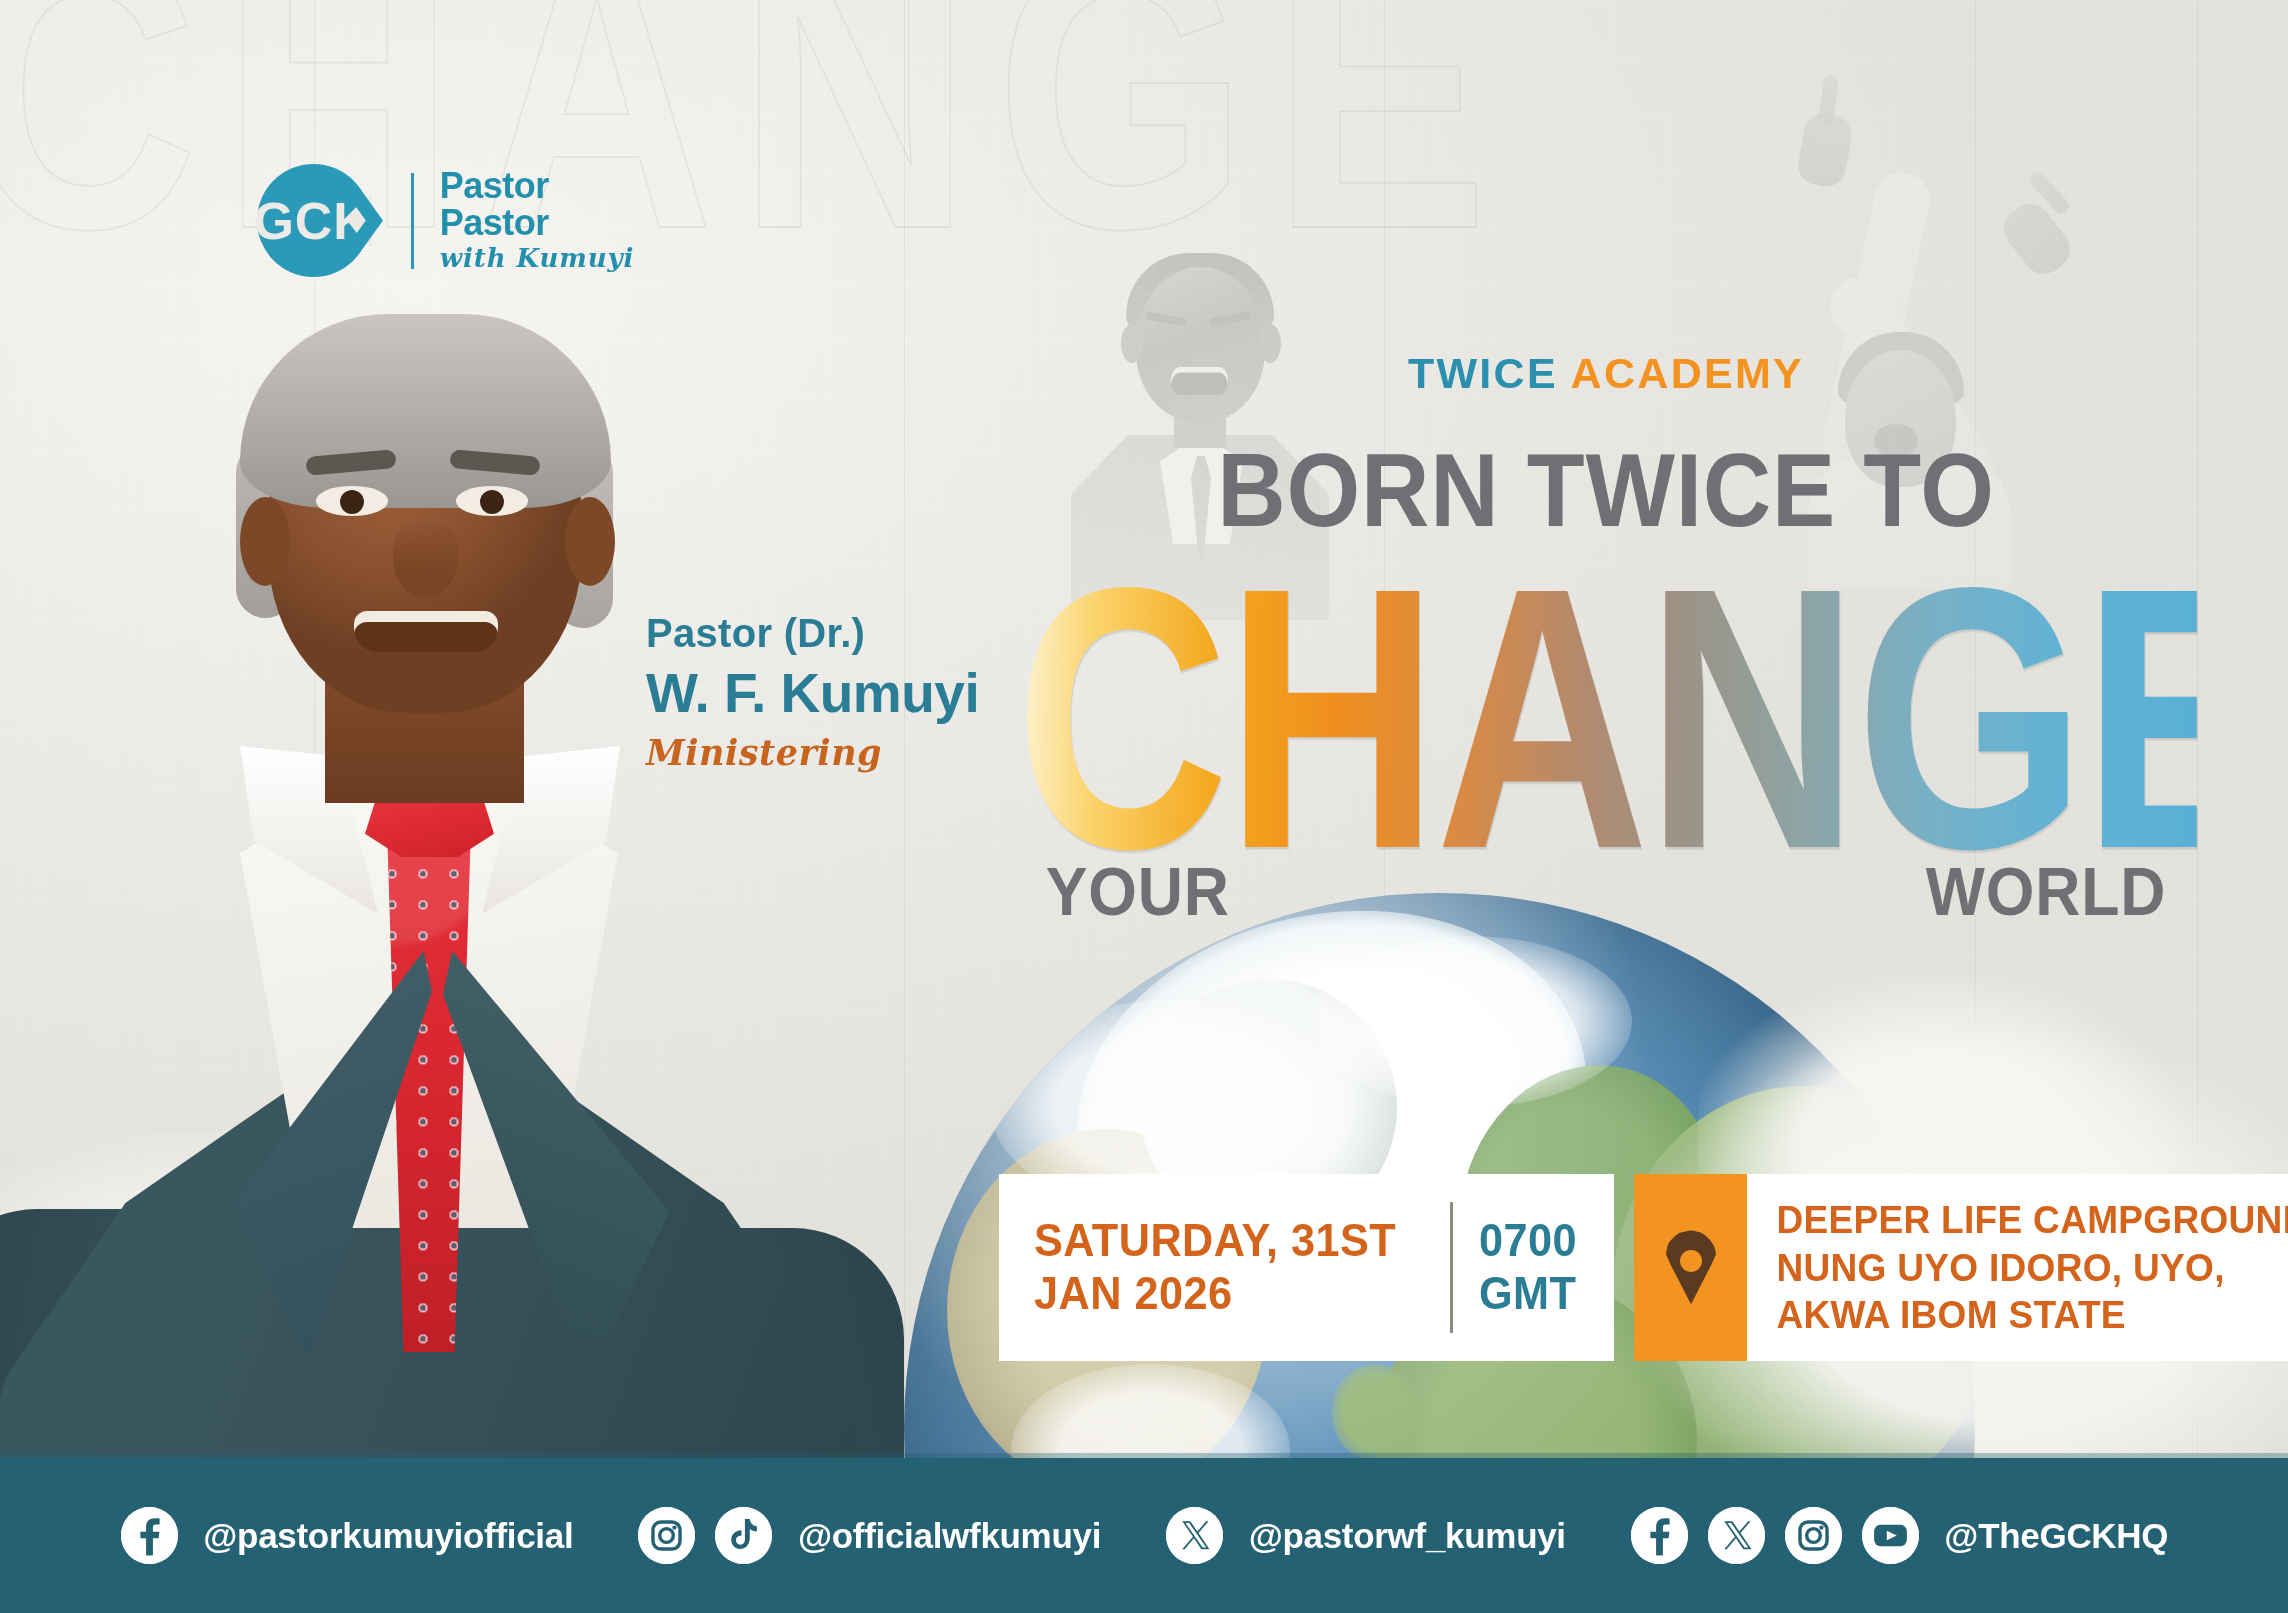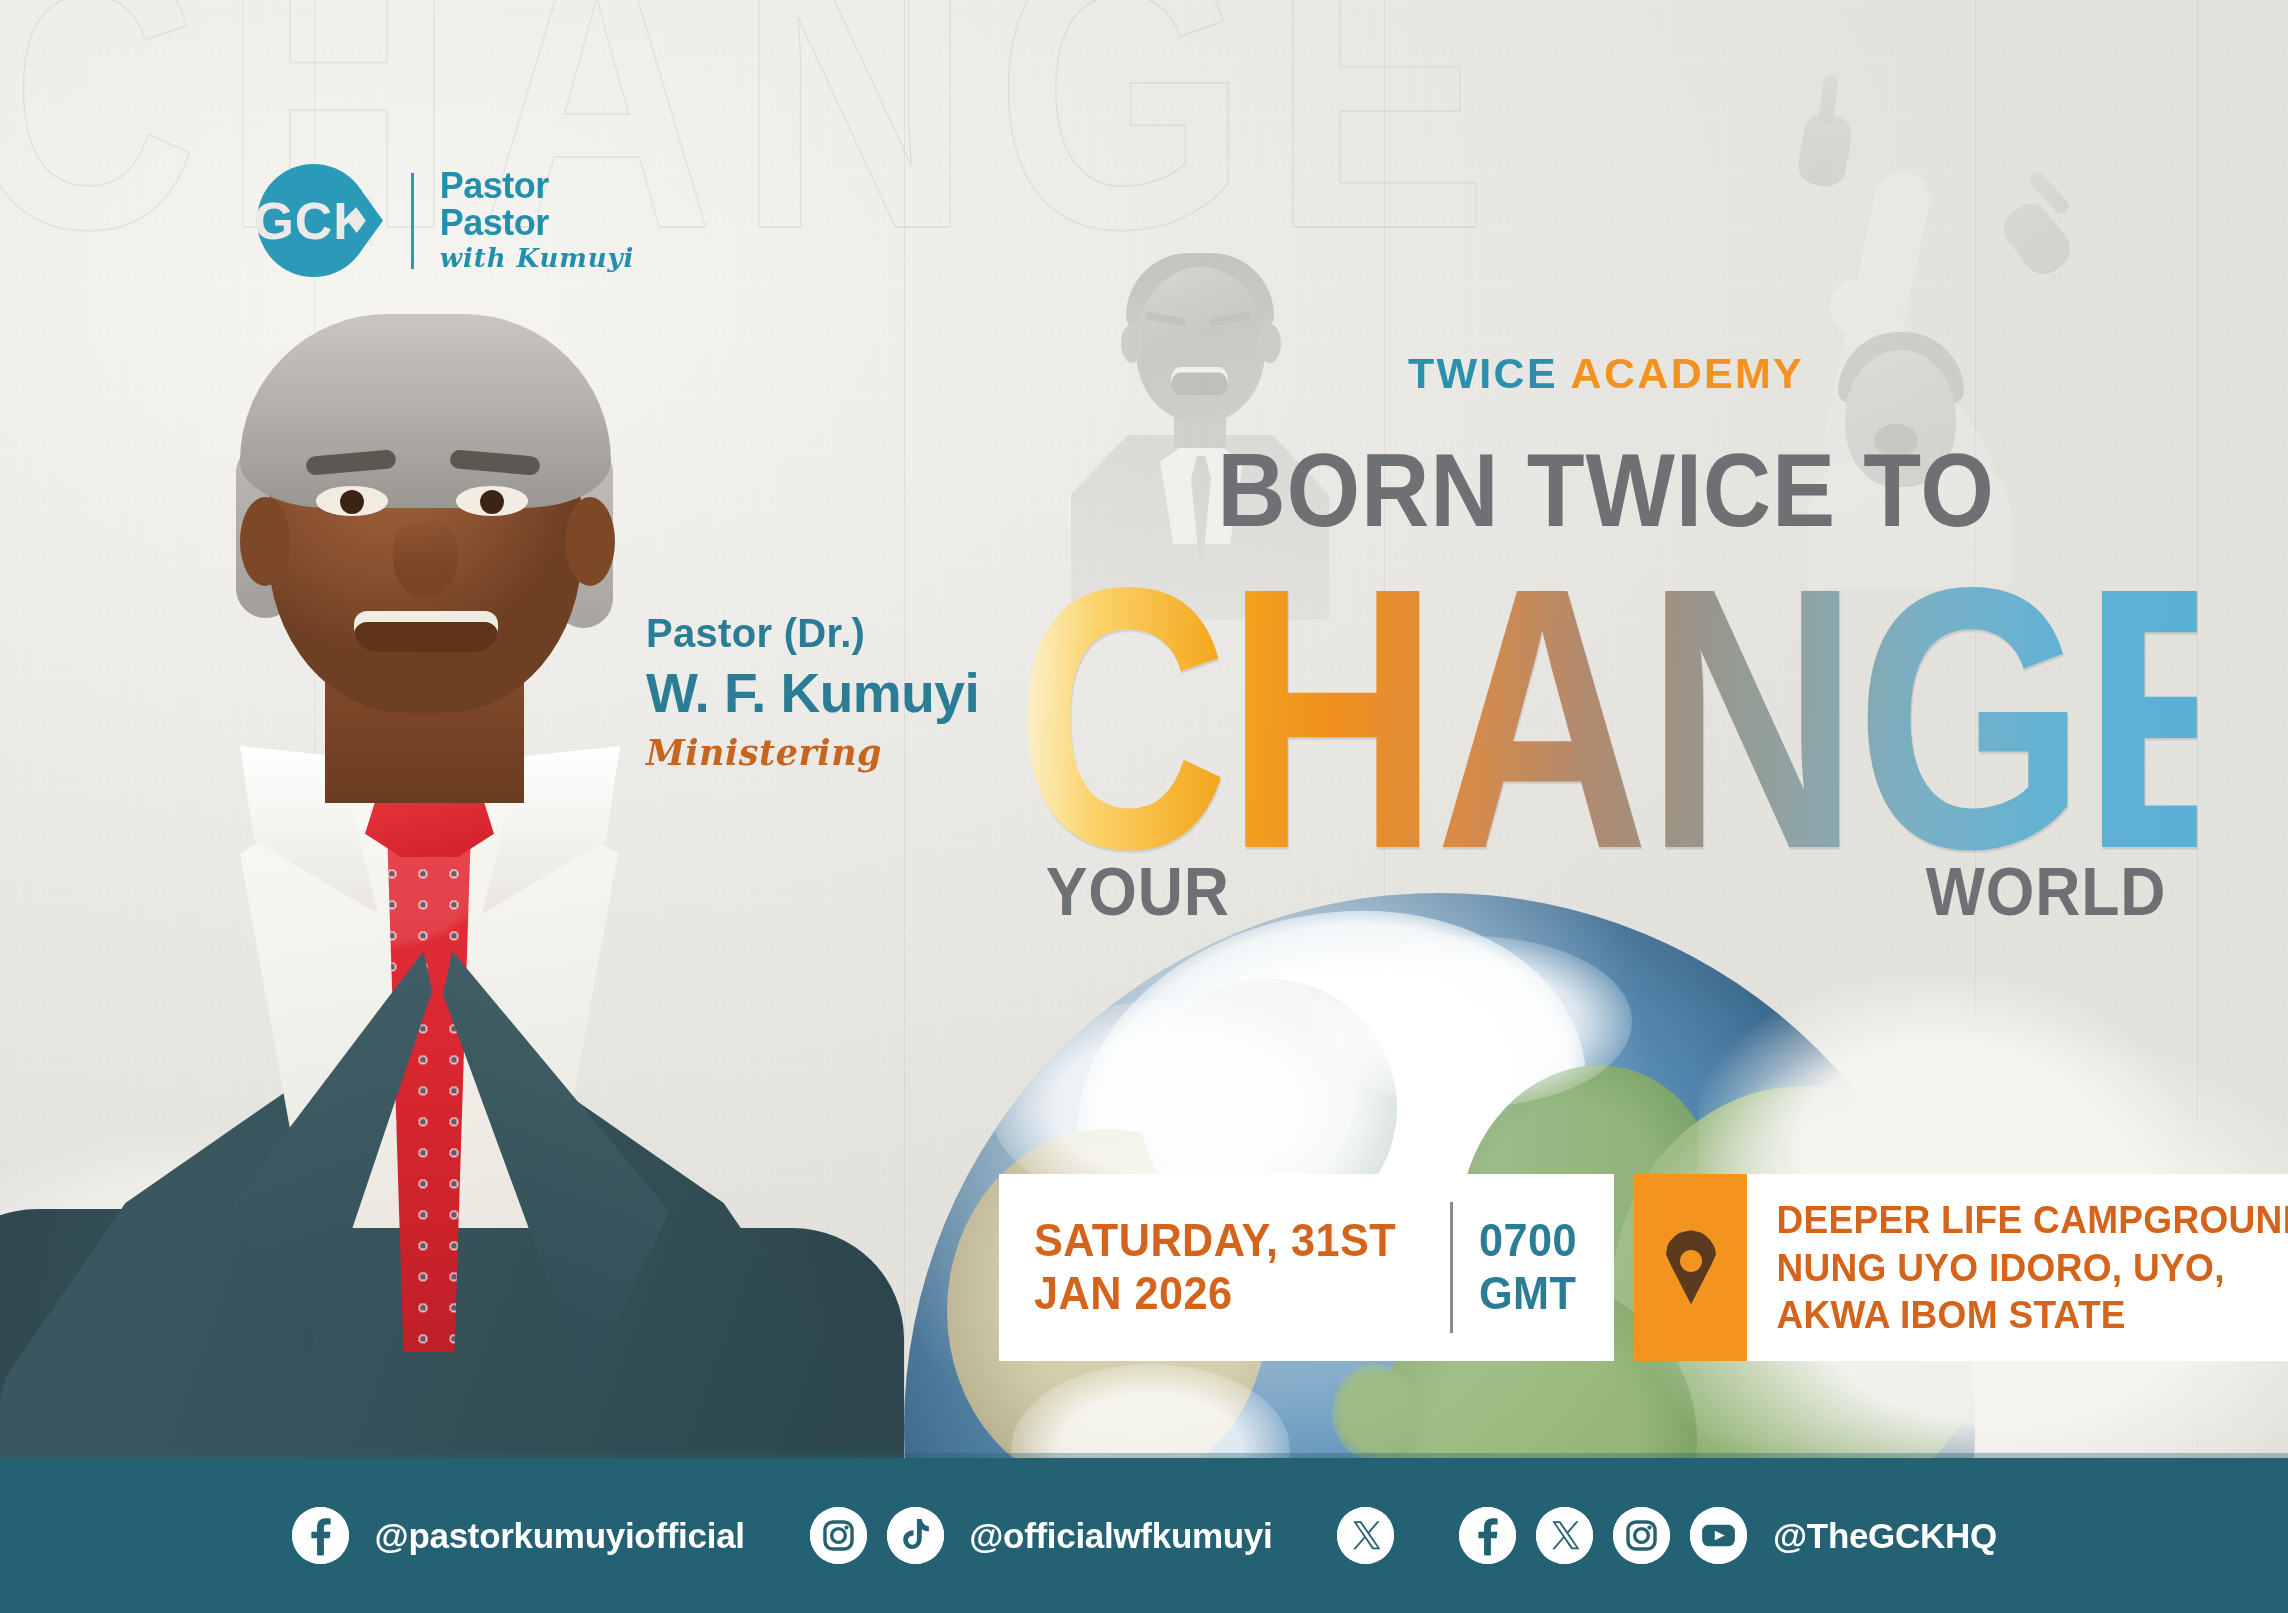--- a/index.html
+++ b/index.html
@@ -626,20 +626,21 @@
       <span class="handle">@officialwfkumuyi</span>
     </div>
 
     <div class="social-group">
       <span class="icon">
         <svg width="57" height="57" viewBox="0 0 40 40">
           <circle cx="20" cy="20" r="20" fill="#fff"></circle>
           <path fill="#246173" d="M22.8 18.3l7.1-8.3h-1.7l-6.2 7.2-4.9-7.2h-5.7l7.5 10.9-7.5 8.7h1.7l6.5-7.6 5.2 7.6h5.7l-7.7-11.3zm-2.3 2.7l-.8-1.1-6-8.6h2.6l4.9 7 .8 1.1 6.3 9h-2.6l-5.2-7.4z"></path>
         </svg>
       </span>
+      <span class="handle">@pastorwf_kumuyi</span>
     </div>
 
     <div class="social-group">
       <span class="icon">
         <svg width="57" height="57" viewBox="0 0 40 40">
           <circle cx="20" cy="20" r="20" fill="#fff"></circle>
           <path fill="#246173" d="M22.4 33.7V21.9h4l.6-4.6h-4.6v-2.9c0-1.3.4-2.2 2.3-2.2h2.4V8.1c-.4-.1-1.9-.2-3.6-.2-3.5 0-5.9 2.2-5.9 6.1v3.4h-4v4.6h4v11.9c.8.1 1.6.2 2.4.2s1.6-.1 2.4-.2z"></path>
         </svg>
       </span>
       <span class="icon">

